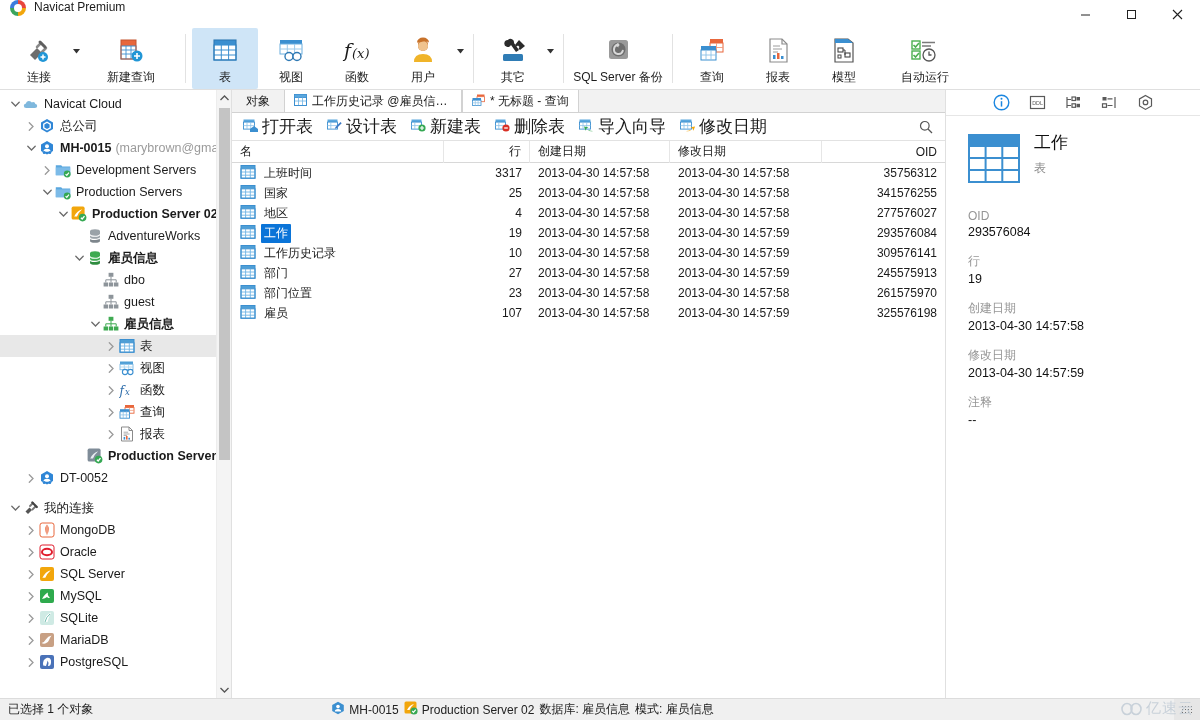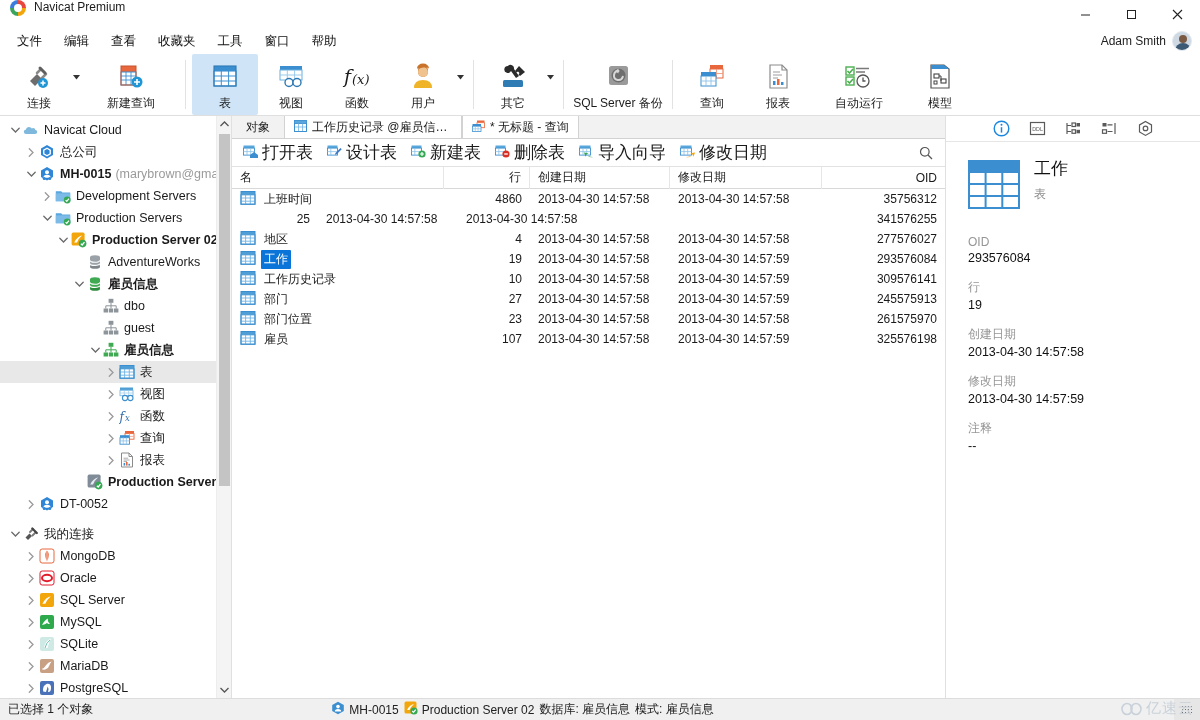--- a/index.html
+++ b/index.html
@@ -159,37 +159,20 @@
           <rect x="1.5" y="1.5" width="8" height="8" fill="none" stroke="#222" stroke-width="1"></rect>
         </svg>
     </div>
     <div class="winbtn close">
       <svg width="11" height="11" viewBox="0 0 11 11">
           <path d="M1 1 L10 10 M10 1 L1 10" stroke="currentColor" stroke-width="1.1"></path>
         </svg>
     </div>
   </div>
 
-  <div class="menubar">
-    <div class="menuitem">文件</div>
-    <div class="menuitem">编辑</div>
-    <div class="menuitem">查看</div>
-    <div class="menuitem">收藏夹</div>
-    <div class="menuitem">工具</div>
-    <div class="menuitem">窗口</div>
-    <div class="menuitem">帮助</div>
-    <div class="spacer"></div>
-    <div class="user-area">
-      <span class="uname">Adam Smith</span>
-      <span class="avatar">
-        <span class="head"></span>
-          <span class="body"></span>
-      </span>
-    </div>
-  </div>
 
   <div class="toolbar">
 
     <div class="tbbtn">
       <span class="ic">
         <svg width="30" height="30" viewBox="0 0 30 30">
           <path d="M6 20 L13 13 L18 18 L11 25 Z" fill="#6d6d6d"></path>
           <path d="M13 12 L17 8 M18 17 L22 13" stroke="#8a8a8a" stroke-width="2.5" stroke-linecap="round"></path>
           <path d="M16 7 L21 12" stroke="#5f5f5f" stroke-width="3" stroke-linecap="round"></path>
           <circle cx="19" cy="22" r="5" fill="#2196d6"></circle>
@@ -325,49 +308,49 @@
         <svg width="30" height="28" viewBox="0 0 30 28">
           <path d="M7 3 h12 l5 5 v18 H7 z" fill="#fff" stroke="#8b8b8b" stroke-width="1.2"></path>
           <path d="M19 3 v5 h5" fill="none" stroke="#8b8b8b" stroke-width="1.2"></path>
           <path d="M10 10 h7 M10 13 h9 M10 16 h5" stroke="#9c9c9c" stroke-width="1"></path>
           <rect x="10" y="19" width="2.5" height="4" fill="#3b8fd0"></rect>
           <rect x="14" y="17" width="2.5" height="6" fill="#e8673c"></rect>
           <rect x="18" y="20" width="2.5" height="3" fill="#3b8fd0"></rect>
         </svg>
       </span>
       <span class="lbl">报表</span>
+    </div>
+
+    <div class="tbbtn">
+      <span class="ic">
+        <svg width="30" height="28" viewBox="0 0 30 28">
+          <path d="M6 3 h13 l5 4 v19 H6 z" fill="#fff" stroke="#555" stroke-width="1.2"></path>
+          <path d="M6 3 h13 l5 4 H6 z" fill="#3b8fd0"></path>
+          <rect x="9" y="12" width="5" height="4" fill="none" stroke="#444" stroke-width="1.1"></rect>
+          <rect x="16" y="17" width="5" height="4" fill="none" stroke="#444" stroke-width="1.1"></rect>
+          <path d="M14 14 h2 v5" stroke="#444" stroke-width="1" fill="none"></path>
+          <rect x="9" y="19" width="3" height="3" fill="none" stroke="#444" stroke-width="1"></rect>
+        </svg>
+      </span>
+      <span class="lbl">模型</span>
     </div>
 
     <div class="tbbtn wide">
       <span class="ic">
         <svg width="34" height="28" viewBox="0 0 34 28">
           <rect x="4" y="5" width="8" height="8" fill="#fff" stroke="#4caf50" stroke-width="1.4"></rect>
           <path d="M5.5 9 l2 2 l3.5 -4" stroke="#4caf50" stroke-width="1.6" fill="none"></path>
           <path d="M14 6.5 h13 M14 10 h9" stroke="#7a7a7a" stroke-width="1.4"></path>
           <rect x="4" y="15" width="8" height="8" fill="#fff" stroke="#4caf50" stroke-width="1.4"></rect>
           <path d="M5.5 19 l2 2 l3.5 -4" stroke="#4caf50" stroke-width="1.6" fill="none"></path>
           <circle cx="21" cy="19" r="6" fill="#fff" stroke="#555" stroke-width="1.3"></circle>
           <path d="M21 15.5 v3.5 h2.5" stroke="#555" stroke-width="1.3" fill="none"></path>
         </svg>
       </span>
       <span class="lbl">自动运行</span>
-    </div>
-
-    <div class="tbbtn">
-      <span class="ic">
-        <svg width="30" height="28" viewBox="0 0 30 28">
-          <path d="M6 3 h13 l5 4 v19 H6 z" fill="#fff" stroke="#555" stroke-width="1.2"></path>
-          <path d="M6 3 h13 l5 4 H6 z" fill="#3b8fd0"></path>
-          <rect x="9" y="12" width="5" height="4" fill="none" stroke="#444" stroke-width="1.1"></rect>
-          <rect x="16" y="17" width="5" height="4" fill="none" stroke="#444" stroke-width="1.1"></rect>
-          <path d="M14 14 h2 v5" stroke="#444" stroke-width="1" fill="none"></path>
-          <rect x="9" y="19" width="3" height="3" fill="none" stroke="#444" stroke-width="1"></rect>
-        </svg>
-      </span>
-      <span class="lbl">模型</span>
     </div>
   </div>
 
   <div class="body">
 
     <div class="sidebar">
       <div class="tree" id="tree">
           <div class="trow">
             <span style="width:8px;flex:0 0 8px"></span>
             <span class="twist">
@@ -923,26 +906,35 @@
             <div class="lrow">
               <div class="c c-name w-name">
                 <span><svg width="16" height="16" viewBox="0 0 16 16">
                     <rect x="1" y="1.5" width="14" height="3.3" fill="#4f9fd6"></rect>
                     <rect x="1" y="4.8" width="14" height="9.4" fill="#fff" stroke="#3b8fd0" stroke-width="1"></rect>
                     <path d="M1 8 h14 M1 11.2 h14 M5.6 4.8 v9.4 M10.3 4.8 v9.4" stroke="#6fb4e4" stroke-width="0.9"></path>
                     <rect x="1" y="1.5" width="14" height="12.7" fill="none" stroke="#3b8fd0" stroke-width="1"></rect>
                   </svg></span>
                 <span class="nm">上班时间</span>
               </div>
-              <div class="c r w-rows">4860</div>
+              <div class="c r w-rows">3317</div>
               <div class="c w-cr">2013-04-30 14:57:58</div>
               <div class="c w-mo">2013-04-30 14:57:58</div>
               <div class="c r w-oid">35756312</div>
             </div>
             <div class="lrow">
+              <div class="c c-name w-name">
+                <span><svg width="16" height="16" viewBox="0 0 16 16">
+                    <rect x="1" y="1.5" width="14" height="3.3" fill="#4f9fd6"></rect>
+                    <rect x="1" y="4.8" width="14" height="9.4" fill="#fff" stroke="#3b8fd0" stroke-width="1"></rect>
+                    <path d="M1 8 h14 M1 11.2 h14 M5.6 4.8 v9.4 M10.3 4.8 v9.4" stroke="#6fb4e4" stroke-width="0.9"></path>
+                    <rect x="1" y="1.5" width="14" height="12.7" fill="none" stroke="#3b8fd0" stroke-width="1"></rect>
+                  </svg></span>
+                <span class="nm">国家</span>
+              </div>
               <div class="c r w-rows">25</div>
               <div class="c w-cr">2013-04-30 14:57:58</div>
               <div class="c w-mo">2013-04-30 14:57:58</div>
               <div class="c r w-oid">341576255</div>
             </div>
             <div class="lrow">
               <div class="c c-name w-name">
                 <span><svg width="16" height="16" viewBox="0 0 16 16">
                     <rect x="1" y="1.5" width="14" height="3.3" fill="#4f9fd6"></rect>
                     <rect x="1" y="4.8" width="14" height="9.4" fill="#fff" stroke="#3b8fd0" stroke-width="1"></rect>

